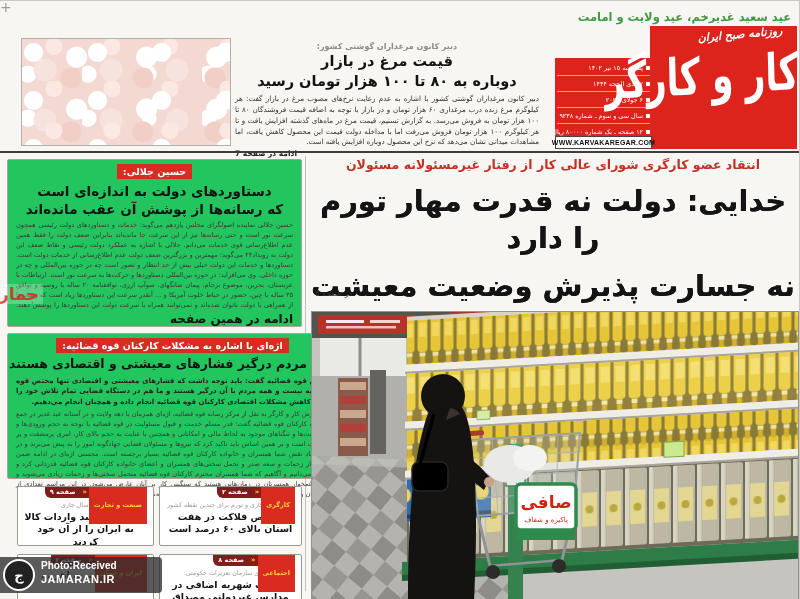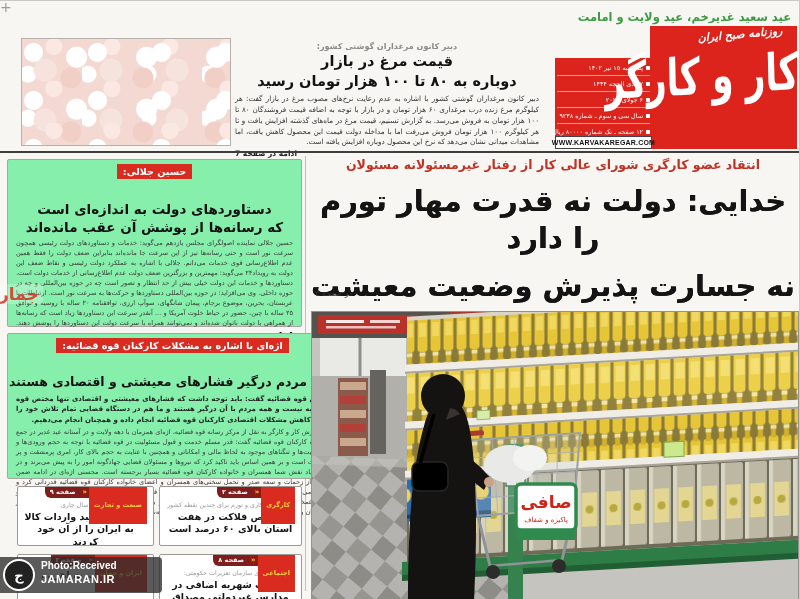--- a/index.html
+++ b/index.html
@@ -54,27 +54,27 @@
   
   .lead-block{left:312px;top:156px;width:484px;text-align:center;}
   .lead-kicker{color:#c03225;font-weight:bold;font-size:12.5px;}
   .lead-head{font-size:29px;font-weight:900;color:#141414;line-height:1.28;
     margin-top:11px;text-shadow:0 0 .6px #141414;}
   .lead-bullets{margin-top:9px;text-align:right;padding-right:64px;}
   .lead-bullet{font-size:10.5px;font-weight:bold;color:#222;line-height:1.55;}
   .diamond{color:#e8821e;font-size:9px;margin-left:4px;}
   .lead-pageref{left:316px;top:288px;font-size:8px;font-weight:normal;color:#333;}
   
-  .story-box{background:#86efac;border:1px solid #a8a5a0;border-radius:2px;box-sizing:border-box;}
+  .story-box{background:#22c55e;border:1px solid #a8a5a0;border-radius:2px;box-sizing:border-box;}
   .box-jalali{left:8px;top:158px;width:295px;height:168px;}
   .box-ejei{left:8px;top:332px;width:331px;height:146px;}
   .red-tab{background:#d92b1f;color:#fff;font-weight:bold;text-align:center;
     margin:4px auto 0;padding:2px 6px;font-size:9.5px;width:max-content;max-width:90%;}
   .box-h2{font-size:13.5px;font-weight:bold;color:#121212;text-align:center;
-    line-height:1.35;margin-top:21px;}
+    line-height:1.35;margin-top:3px;}
   .box-h2.small{font-size:12.5px;}
   .box-lead{font-size:7px;font-weight:bold;color:#222;text-align:justify;
     line-height:1.5;margin:3px 8px 0;}
   .box-body{font-size:6.6px;color:#3a3a3a;text-align:justify;line-height:1.5;
     margin:3px 8px 0;}
   .cont-inline{font-weight:bold;color:#111;font-size:12px;}
   .side-watermark{left:-4px;top:283px;color:rgba(215,35,25,.8);font-size:17px;
     font-weight:bold;background:rgba(255,255,255,.25);padding:0 4px;letter-spacing:2px;}
   
   .teaser{background:#fff;border:1px solid #9d9a95;border-radius:2px;box-sizing:border-box;

